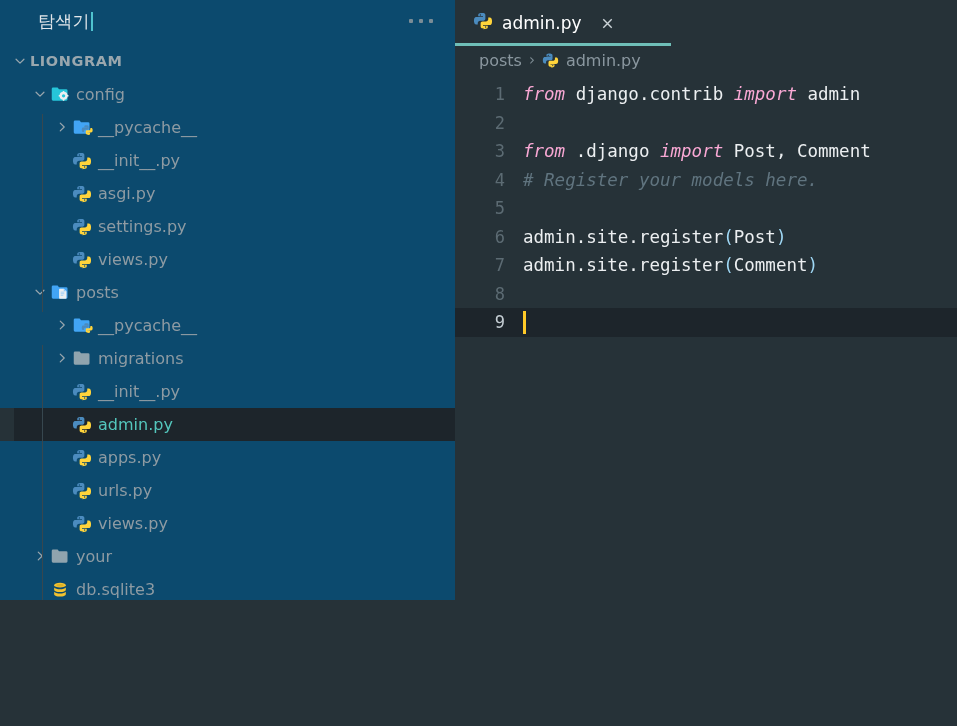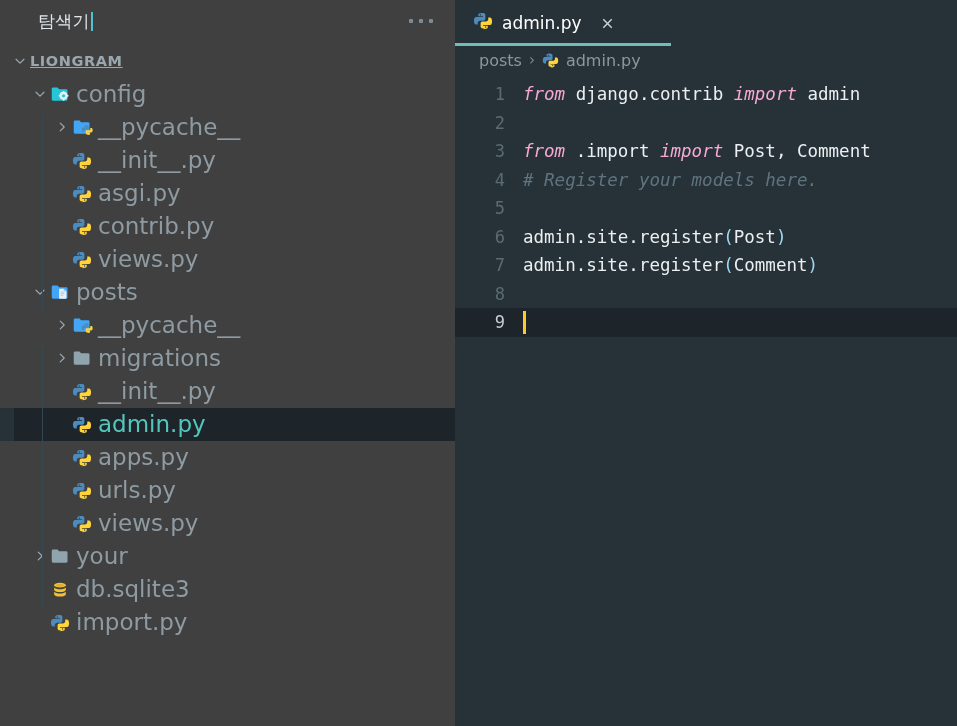--- a/index.html
+++ b/index.html
@@ -19,22 +19,22 @@
     width: 957px;
     height: 726px;
     display: flex;
     background: #263238;
   }
 
   
   .sidebar {
     position: relative;
     width: 455px;
-    height: 726px;
-    background: #404040;
+    height: 600px;
+    background: #0c4a6e;
     flex: 0 0 455px;
     overflow: hidden;
   }
   .sidebar-header {
     height: 42px;
     display: flex;
     align-items: center;
     padding: 0 18px 0 38px;
     box-sizing: border-box;
   }
@@ -80,29 +80,28 @@
     height: 33px;
     display: flex;
     align-items: center;
     font-size: 17px;
     color: #8e9ba3;
     white-space: nowrap;
     cursor: pointer;
   }
   .row .label {
     font-family: "DejaVu Sans", "Liberation Sans", sans-serif;
-    font-size: 23px;
+    font-size: 16px;
     line-height: 33px;
   }
   .row.root .label {
     color: #9aa7ae;
     font-weight: bold;
     font-size: 14.5px;
     letter-spacing: .6px;
-    text-decoration: underline;
   }
   .row.selected {
     background: #1d252b;
   }
   .row.selected .label { color: #54c7bd; }
   .sel-accent {
     position: absolute;
     left: 0; top: 0;
     width: 14px; height: 33px;
     background: #263238;
@@ -319,21 +318,21 @@
         </div>
         <div class="row">
           <span style="width: 52px; flex: 0 0 52px;"></span>
           <span class="twisty"></span>
           <span class="icon-slot">
             <svg width="20" height="20" viewBox="0 0 32 32">
               <path fill="#4B8BBE" d="M15.9 3c-2 0-3.7.2-5 .5-2.1.4-2.5 1.3-2.5 2.9v2.1h7.6v1H5.5c-1.7 0-3.2 1-3.6 3-.5 2.2-.5 3.6 0 5.9.4 1.8 1.4 3.1 3.1 3.1h2.6v-2.5c0-1.9 1.7-3.6 3.7-3.6h5.6c1.6 0 2.9-1.3 2.9-2.9V6.4c0-1.6-1.3-2.8-2.9-3.1-1-.2-2-.3-3-.3zm-4.1 2.3c.6 0 1.1.5 1.1 1.1s-.5 1.1-1.1 1.1-1.1-.5-1.1-1.1.5-1.1 1.1-1.1z"></path>
               <path fill="#FFD43B" d="M16.1 29c2 0 3.7-.2 5-.5 2.1-.4 2.5-1.3 2.5-2.9v-2.1H16v-1h10.5c1.7 0 3.2-1 3.6-3 .5-2.2.5-3.6 0-5.9-.4-1.8-1.4-3.1-3.1-3.1h-2.6v2.5c0 1.9-1.7 3.6-3.7 3.6h-5.6c-1.6 0-2.9 1.3-2.9 2.9v5.1c0 1.6 1.3 2.8 2.9 3.1 1 .2 2 .3 3 .3zm4.1-2.3c-.6 0-1.1-.5-1.1-1.1s.5-1.1 1.1-1.1 1.1.5 1.1 1.1-.5 1.1-1.1 1.1z"></path>
             </svg>
           </span>
-          <span class="label">contrib.py</span>
+          <span class="label">settings.py</span>
         </div>
         <div class="row">
           <span style="width: 52px; flex: 0 0 52px;"></span>
           <span class="twisty"></span>
           <span class="icon-slot">
             <svg width="20" height="20" viewBox="0 0 32 32">
               <path fill="#4B8BBE" d="M15.9 3c-2 0-3.7.2-5 .5-2.1.4-2.5 1.3-2.5 2.9v2.1h7.6v1H5.5c-1.7 0-3.2 1-3.6 3-.5 2.2-.5 3.6 0 5.9.4 1.8 1.4 3.1 3.1 3.1h2.6v-2.5c0-1.9 1.7-3.6 3.7-3.6h5.6c1.6 0 2.9-1.3 2.9-2.9V6.4c0-1.6-1.3-2.8-2.9-3.1-1-.2-2-.3-3-.3zm-4.1 2.3c.6 0 1.1.5 1.1 1.1s-.5 1.1-1.1 1.1-1.1-.5-1.1-1.1.5-1.1 1.1-1.1z"></path>
               <path fill="#FFD43B" d="M16.1 29c2 0 3.7-.2 5-.5 2.1-.4 2.5-1.3 2.5-2.9v-2.1H16v-1h10.5c1.7 0 3.2-1 3.6-3 .5-2.2.5-3.6 0-5.9-.4-1.8-1.4-3.1-3.1-3.1h-2.6v2.5c0 1.9-1.7 3.6-3.7 3.6h-5.6c-1.6 0-2.9 1.3-2.9 2.9v5.1c0 1.6 1.3 2.8 2.9 3.1 1 .2 2 .3 3 .3zm4.1-2.3c-.6 0-1.1-.5-1.1-1.1s.5-1.1 1.1-1.1 1.1.5 1.1 1.1-.5 1.1-1.1 1.1z"></path>
             </svg>
           </span>
@@ -530,21 +529,21 @@
         <div class="code-line">
           <div class="gutter">1</div>
           <div class="code-text"><span class="kw">from</span><span> django.contrib </span><span class="kw">import</span><span> admin</span></div>
         </div>
         <div class="code-line">
           <div class="gutter">2</div>
           <div class="code-text"></div>
         </div>
         <div class="code-line">
           <div class="gutter">3</div>
-          <div class="code-text"><span class="kw">from</span><span> .import </span><span class="kw">import</span><span> Post, Comment</span></div>
+          <div class="code-text"><span class="kw">from</span><span> .django </span><span class="kw">import</span><span> Post, Comment</span></div>
         </div>
         <div class="code-line">
           <div class="gutter">4</div>
           <div class="code-text"><span class="cm"># Register your models here.</span></div>
         </div>
         <div class="code-line">
           <div class="gutter">5</div>
           <div class="code-text"></div>
         </div>
         <div class="code-line">

